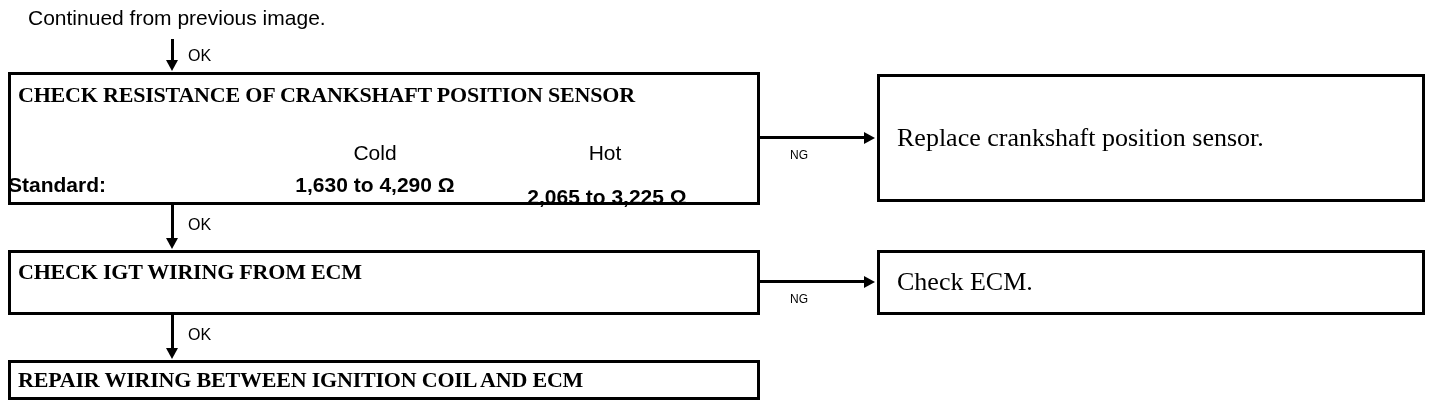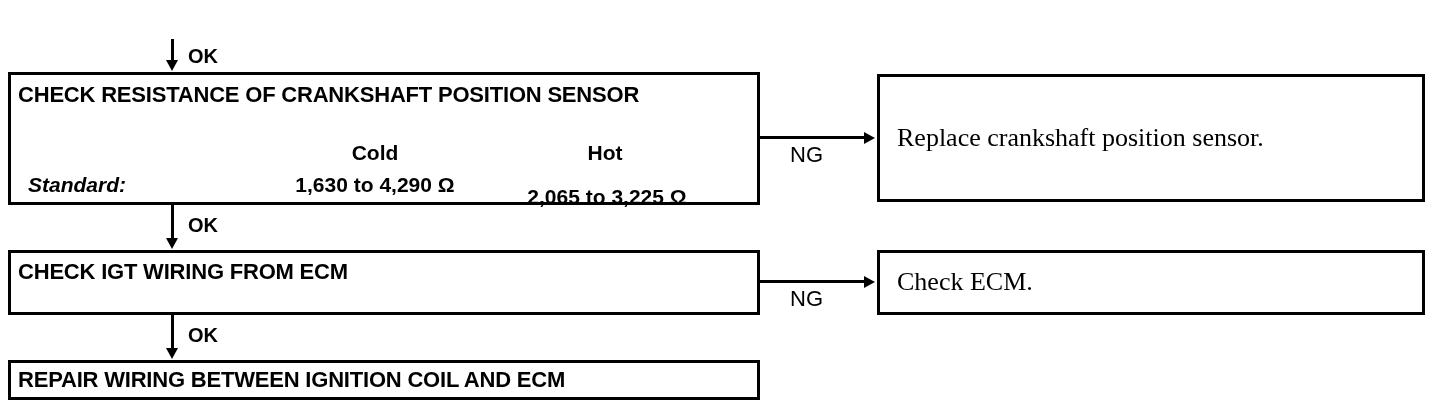--- a/index.html
+++ b/index.html
@@ -22,67 +22,67 @@
     position: absolute;
     left: 28px;
     top: 6px;
     font-size: 21px;
     line-height: 24px;
     white-space: nowrap;
   }
 
   .ok-label {
     position: absolute;
-    font-size: 20px;
+    font-size: 16px;
     line-height: 20px;
     white-space: nowrap;
-    font-weight: bold;
   }
   .ng-label {
     position: absolute;
-    font-size: 22px;
+    font-size: 12px;
     line-height: 20px;
     white-space: nowrap;
     text-align: right;
   }
 
   
   .box {
     position: absolute;
     box-sizing: border-box;
     border: 3px solid #000000;
     background: #ffffff;
   }
   .box-title {
     position: absolute;
     font-weight: bold;
     font-size: 22px;
     line-height: 25px;
     letter-spacing: -0.2px;
     white-space: pre-line;
+    font-family: Liberation Serif, serif;
   }
   .box-plain {
     position: absolute;
     font-size: 26px;
     line-height: 24px;
     white-space: nowrap;
     font-family: Liberation Serif, serif;
   }
 
   
   .spec-label {
     position: absolute;
     font-weight: bold;
     font-size: 21px;
     line-height: 22px;
     white-space: nowrap;
   }
   .spec-head {
     position: absolute;
-    font-weight: bold;
+    font-weight: normal;
     font-size: 21px;
     line-height: 22px;
     text-align: center;
     white-space: nowrap;
   }
   .spec-val {
     position: absolute;
     font-weight: bold;
     font-size: 21px;
     line-height: 22px;
@@ -116,33 +116,34 @@
     border-top: 6px solid transparent;
     border-bottom: 6px solid transparent;
     border-left: 11px solid #000000;
   }
 </style>
 </head>
 <body>
 
 <div id="page">
 
+  <div class="continued">Continued from previous image.</div>
 
   <div class="v-stem" style="left:171px; top:39px; height:23px;"></div>
   <div class="v-head" style="left:166px; top:60px;"></div>
   <div class="ok-label" style="left:188px; top:46px;">OK</div>
 
   <div class="box" style="left:8px; top:72px; width:752px; height:133px;"></div>
 
   <div class="box-title" style="left:18px; top:82px; width:700px;">CHECK RESISTANCE OF CRANKSHAFT POSITION SENSOR</div>
 
   <div class="spec-head" style="left:300px; top:142px; width:150px;">Cold</div>
   <div class="spec-head" style="left:530px; top:142px; width:150px;">Hot</div>
 
-  <div class="spec-label" style="left:28px; top:174px;font-style:italic;">Standard:</div>
+  <div class="spec-label" style="left:8px; top:174px;">Standard:</div>
   <div class="spec-val" style="left:268px; top:174px; width:214px;">1,630 to 4,290 Ω</div>
   <div class="spec-val" style="left:500px; top:186px; width:214px;">2,065 to 3,225 Ω</div>
 
   <div class="h-stem" style="left:760px; top:136px; width:106px;"></div>
   <div class="h-head" style="left:864px; top:132px;"></div>
   <div class="ng-label" style="left:790px; top:145px;">NG</div>
 
   <div class="box" style="left:877px; top:74px; width:548px; height:128px;"></div>
   <div class="box-plain" style="left:897px; top:126px;">Replace crankshaft position sensor.</div>
 

